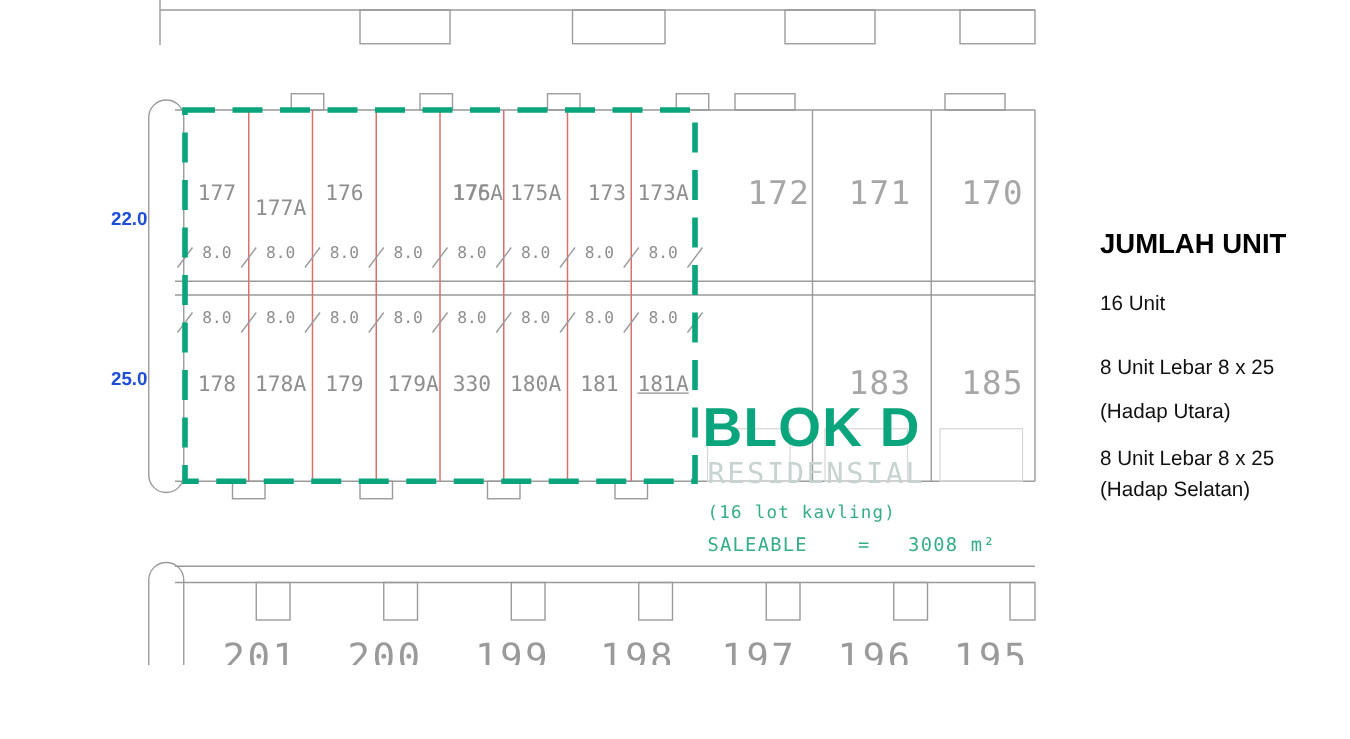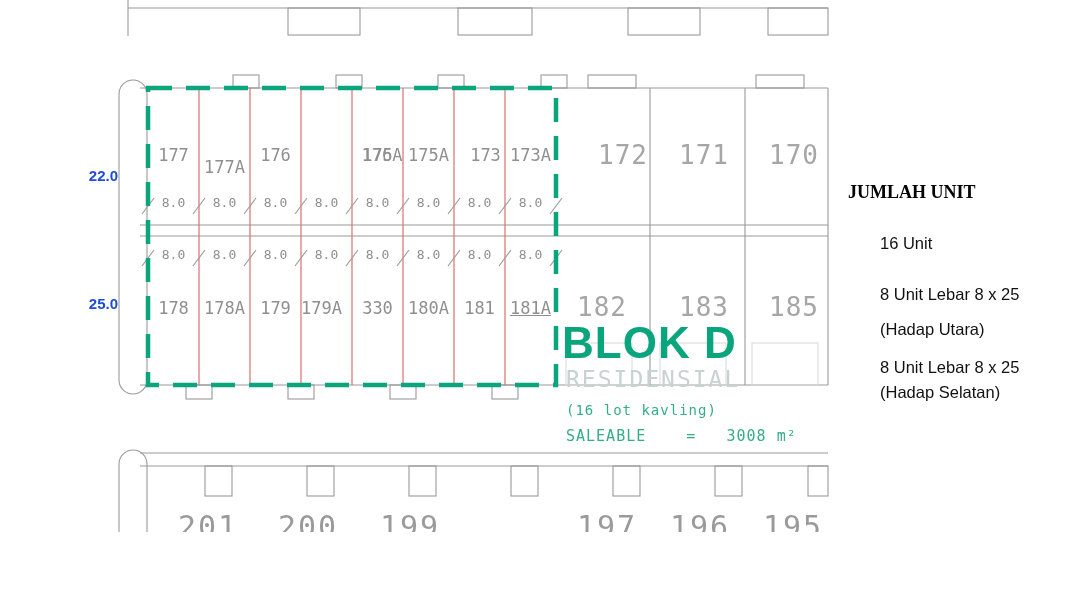--- a/index.html
+++ b/index.html
@@ -37,22 +37,22 @@
   .blok-sub{position:absolute;left:566px;top:366px;
             font-family:"DejaVu Sans Mono",monospace;font-size:23px;
             color:#C6D3D1;letter-spacing:2px;}
   .kavling-note{position:absolute;left:566px;top:402px;
             font-family:"DejaVu Sans Mono",monospace;font-size:14px;
             color:var(--green-soft);letter-spacing:1px;}
   .saleable-note{position:absolute;left:566px;top:427px;white-space:pre;
             font-family:"DejaVu Sans Mono",monospace;font-size:15px;
             color:var(--green-soft);letter-spacing:1px;}
 
-  .legend-h{position:absolute;left:848px;font-family:Liberation Serif, serif;
-            font-weight:700;font-size:18px;color:#000;}
+  .legend-h{position:absolute;left:880px;font-family:Liberation Sans, sans-serif;
+            font-weight:700;font-size:22px;color:#000;}
   .legend-t{position:absolute;left:880px;font-family:"Liberation Sans",sans-serif;
             font-size:16.5px;color:#111;}
 </style>
 </head>
 <body>
 
 <div class="screen">
 
   <svg class="linework" width="1080" height="591" viewBox="0 0 1080 591">
     <defs>
@@ -125,21 +125,21 @@
       <div class="plan-label lot-sm" style="left: 199px; top: 146px; width: 51px; margin-top: 12px;">177A</div>
       <div class="plan-label lot-sm" style="left: 250px; top: 146px; width: 51px;">176</div>
       <div class="plan-label lot-sm" style="left: 301px; top: 146px; width: 66px; padding-left: 48px;">176A</div>
       <div class="plan-label lot-sm" style="left: 352px; top: 146px; width: 51px;">175</div>
       <div class="plan-label lot-sm" style="left: 403px; top: 146px; width: 51px;">175A</div>
       <div class="plan-label lot-sm" style="left: 454px; top: 146px; width: 63px;">173</div>
       <div class="plan-label lot-sm" style="left: 505px; top: 146px; width: 51px;">173A</div>
       <div class="plan-label lot-sm" style="left: 148px; top: 299px; width: 51px;">178</div>
       <div class="plan-label lot-sm" style="left: 199px; top: 299px; width: 51px;">178A</div>
       <div class="plan-label lot-sm" style="left: 250px; top: 299px; width: 51px;">179</div>
-      <div class="plan-label lot-sm" style="left: 301px; top: 299px; width: 37px;">179A</div>
+      <div class="plan-label lot-sm" style="left: 301px; top: 299px; width: 50px; text-align: right;">179A</div>
       <div class="plan-label lot-sm" style="left: 352px; top: 299px; width: 51px;">330</div>
       <div class="plan-label lot-sm" style="left: 403px; top: 299px; width: 51px;">180A</div>
       <div class="plan-label lot-sm" style="left: 454px; top: 299px; width: 51px;">181</div>
       <div class="plan-label lot-sm" style="left: 505px; top: 299px; width: 51px; text-decoration: underline;">181A</div>
       <div class="plan-label dim-sm" style="left: 148px; top: 195px; width: 51px;">8.0</div>
       <div class="plan-label dim-sm" style="left: 148px; top: 247px; width: 51px;">8.0</div>
       <div class="plan-label dim-sm" style="left: 199px; top: 195px; width: 51px;">8.0</div>
       <div class="plan-label dim-sm" style="left: 199px; top: 247px; width: 51px;">8.0</div>
       <div class="plan-label dim-sm" style="left: 250px; top: 195px; width: 51px;">8.0</div>
       <div class="plan-label dim-sm" style="left: 250px; top: 247px; width: 51px;">8.0</div>
@@ -149,28 +149,28 @@
       <div class="plan-label dim-sm" style="left: 352px; top: 247px; width: 51px;">8.0</div>
       <div class="plan-label dim-sm" style="left: 403px; top: 195px; width: 51px;">8.0</div>
       <div class="plan-label dim-sm" style="left: 403px; top: 247px; width: 51px;">8.0</div>
       <div class="plan-label dim-sm" style="left: 454px; top: 195px; width: 51px;">8.0</div>
       <div class="plan-label dim-sm" style="left: 454px; top: 247px; width: 51px;">8.0</div>
       <div class="plan-label dim-sm" style="left: 505px; top: 195px; width: 51px;">8.0</div>
       <div class="plan-label dim-sm" style="left: 505px; top: 247px; width: 51px;">8.0</div>
       <div class="plan-label lot-lg" style="left: 556px; top: 140px; width: 92px; text-align: right;">172</div>
       <div class="plan-label lot-lg" style="left: 658px; top: 140px; width: 92px;">171</div>
       <div class="plan-label lot-lg" style="left: 748px; top: 140px; width: 92px;">170</div>
-      <div class="plan-label lot-lg" style="left: 556px; top: 292px; width: 92px;">182</div>
       <div class="plan-label lot-lg" style="left: 658px; top: 292px; width: 92px;">183</div>
       <div class="plan-label lot-lg" style="left: 748px; top: 292px; width: 92px;">185</div>
     </div>
   <div id="bottom-clip">
       <div class="plan-label lot-xl" style="left: 162px; top: 12px; width: 92px;">201</div>
       <div class="plan-label lot-xl" style="left: 262px; top: 12px; width: 92px;">200</div>
       <div class="plan-label lot-xl" style="left: 364px; top: 12px; width: 92px;">199</div>
+      <div class="plan-label lot-xl" style="left: 464px; top: 12px; width: 92px;">198</div>
       <div class="plan-label lot-xl" style="left: 561px; top: 12px; width: 92px;">197</div>
       <div class="plan-label lot-xl" style="left: 654px; top: 12px; width: 92px;">196</div>
       <div class="plan-label lot-xl" style="left: 747px; top: 12px; width: 92px;">195</div>
     </div>
 
   <div class="dim-left" style="top:167px">22.0</div>
   <div class="dim-left" style="top:295px">25.0</div>
 
   <div class="blok-title">BLOK D</div>
   <div class="blok-sub">RESIDENSIAL</div>

